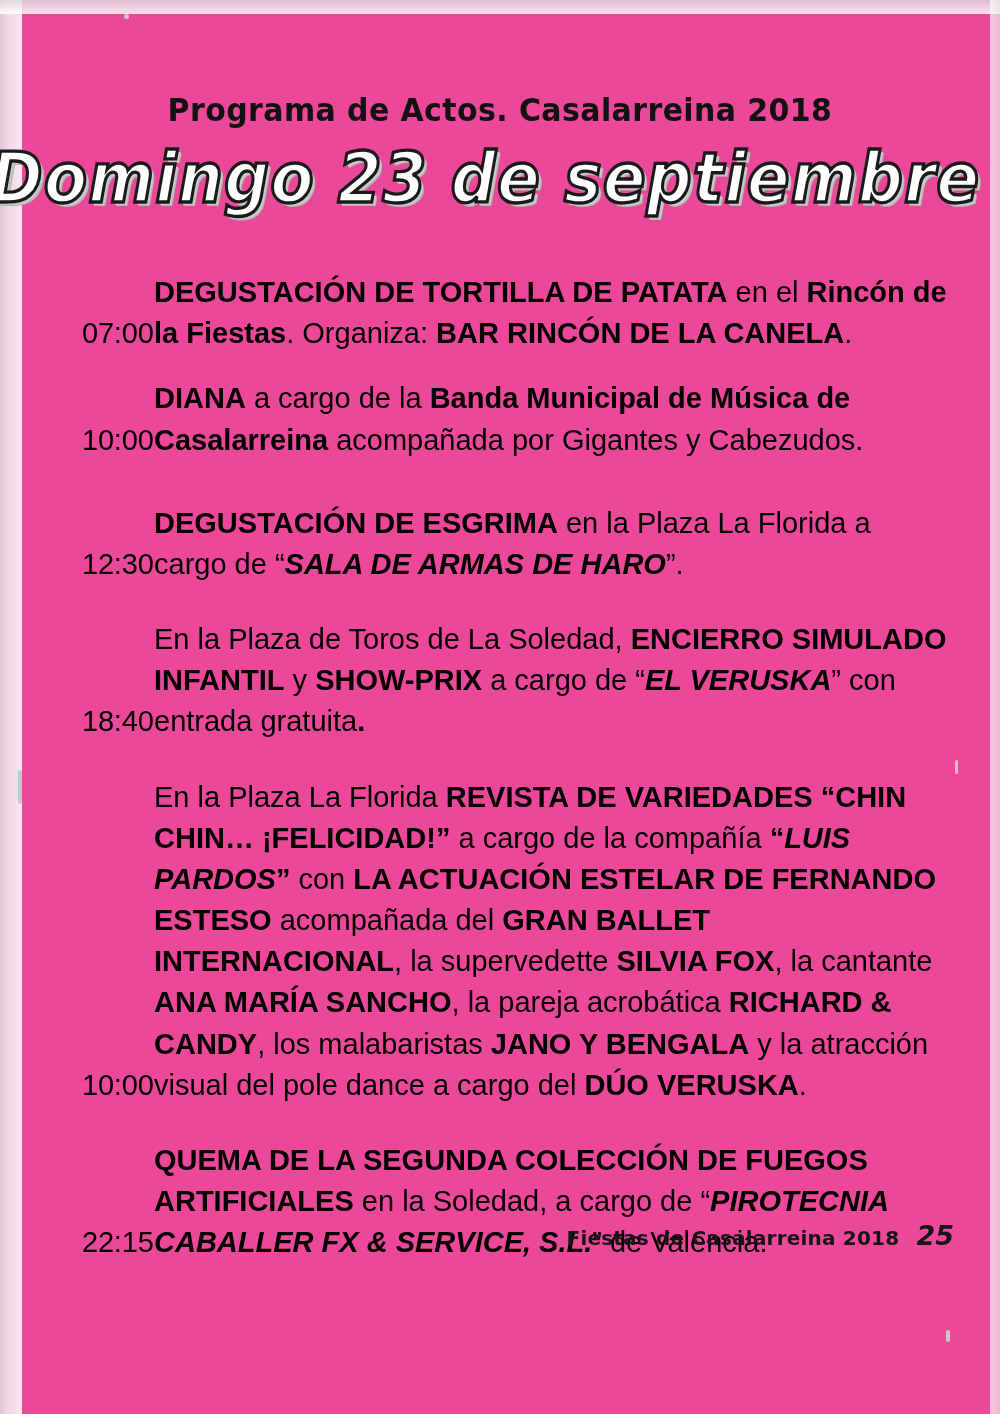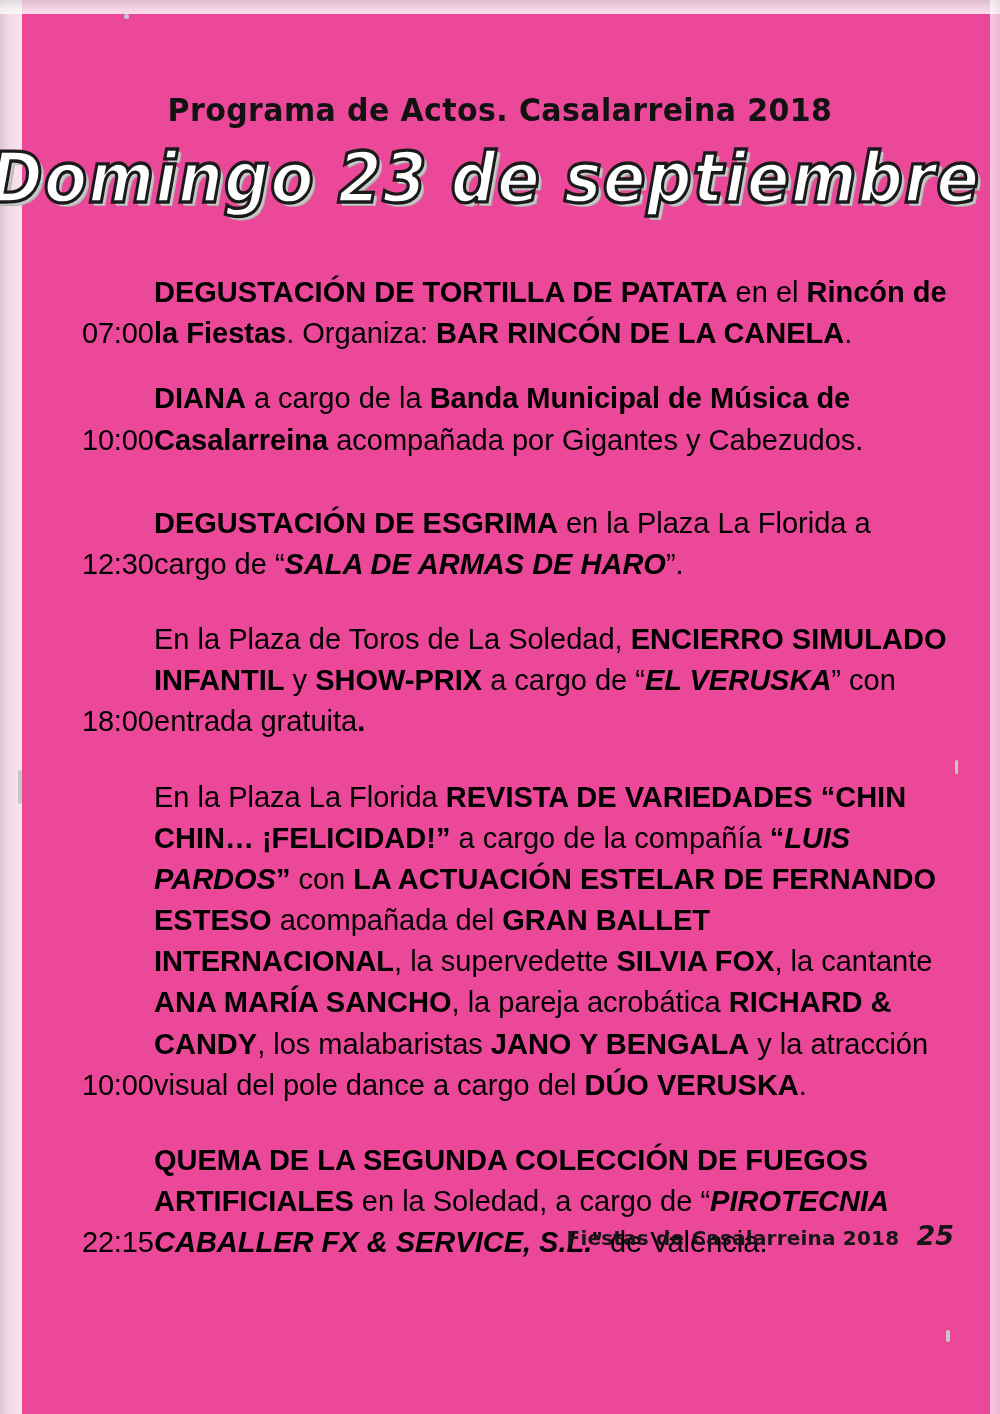--- a/index.html
+++ b/index.html
@@ -166,21 +166,21 @@
         <div class="text"><b>DIANA</b> a cargo de la <b>Banda Municipal de Música de Casalarreina</b> acompañada por Gigantes y Cabezudos.</div>
       </div>
 
 
       <div class="event gap-md">
         <div class="time">12:30</div>
         <div class="text"><b>DEGUSTACIÓN DE ESGRIMA</b> en la Plaza La Florida a cargo de “<i>SALA DE ARMAS DE HARO</i>”.</div>
       </div>
 
       <div class="event gap-md">
-        <div class="time">18:00</div>
+        <div class="time">18:40</div>
         <div class="text">En la Plaza de Toros de La Soledad, <b>ENCIERRO SIMULADO INFANTIL</b> y <b>SHOW-PRIX</b> a cargo de “<i>EL VERUSKA</i>” con entrada gratuita<b>.</b></div>
       </div>
 
       <div class="event gap-md">
         <div class="time">10:00</div>
         <div class="text">En la Plaza La Florida <b>REVISTA DE VARIEDADES “CHIN CHIN… ¡FELICIDAD!”</b> a cargo de la compañía <b>“<i>LUIS PARDOS</i>”</b> con <b>LA ACTUACIÓN ESTELAR DE FERNANDO ESTESO</b> acompañada del <b>GRAN BALLET INTERNACIONAL</b>, la supervedette <b>SILVIA FOX</b>, la cantante <b>ANA MARÍA SANCHO</b>, la pareja acrobática <b>RICHARD &amp; CANDY</b>, los malabaristas <b>JANO Y BENGALA</b> y la atracción visual del pole dance a cargo del <b>DÚO VERUSKA</b>.</div>
       </div>
 
       <div class="event">
         <div class="time">22:15</div>

